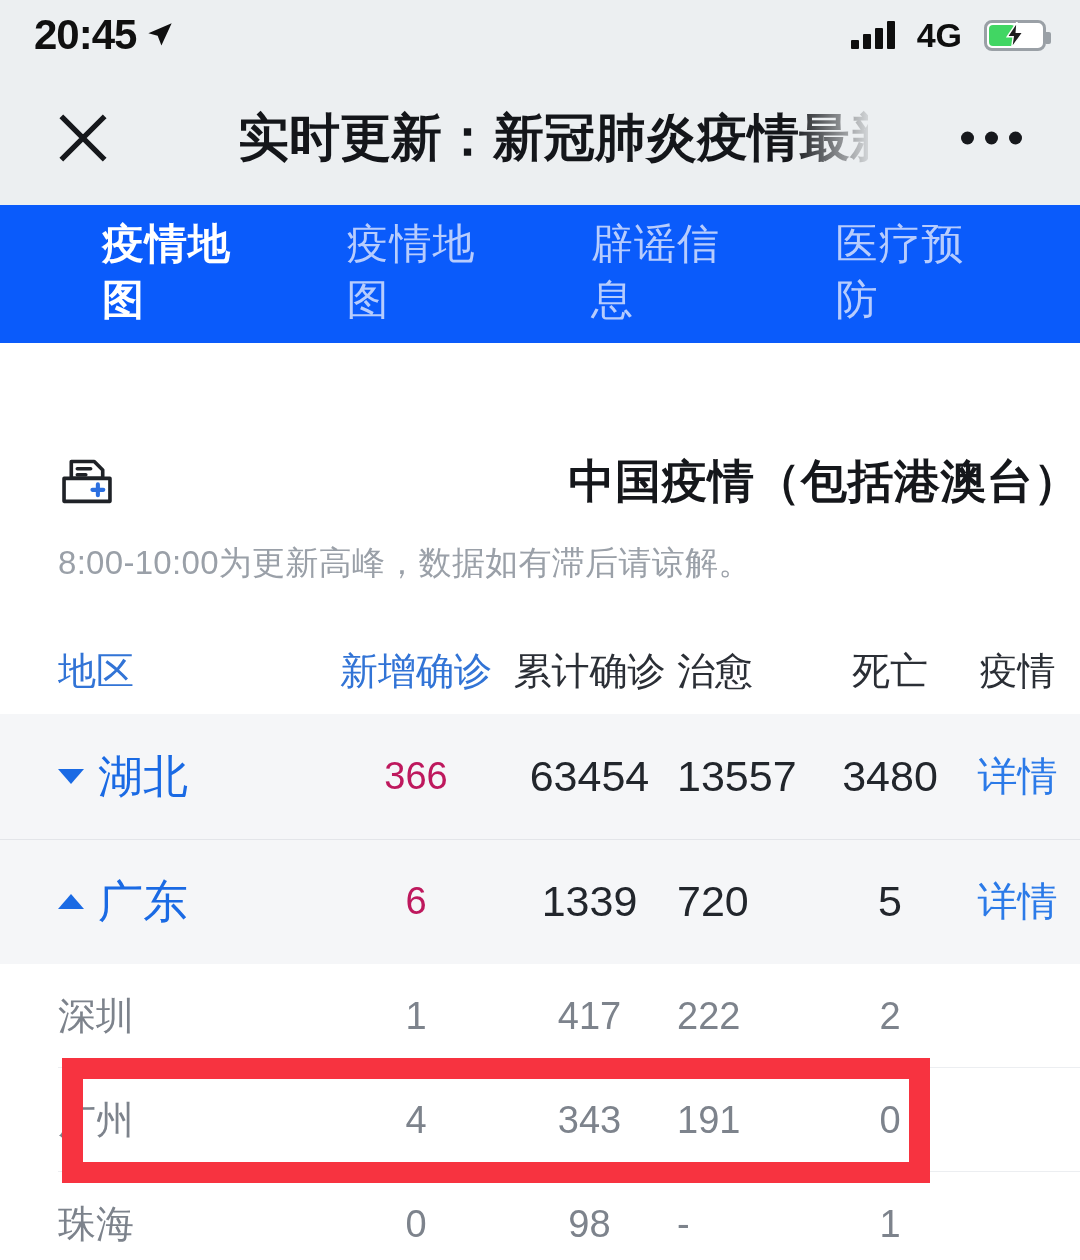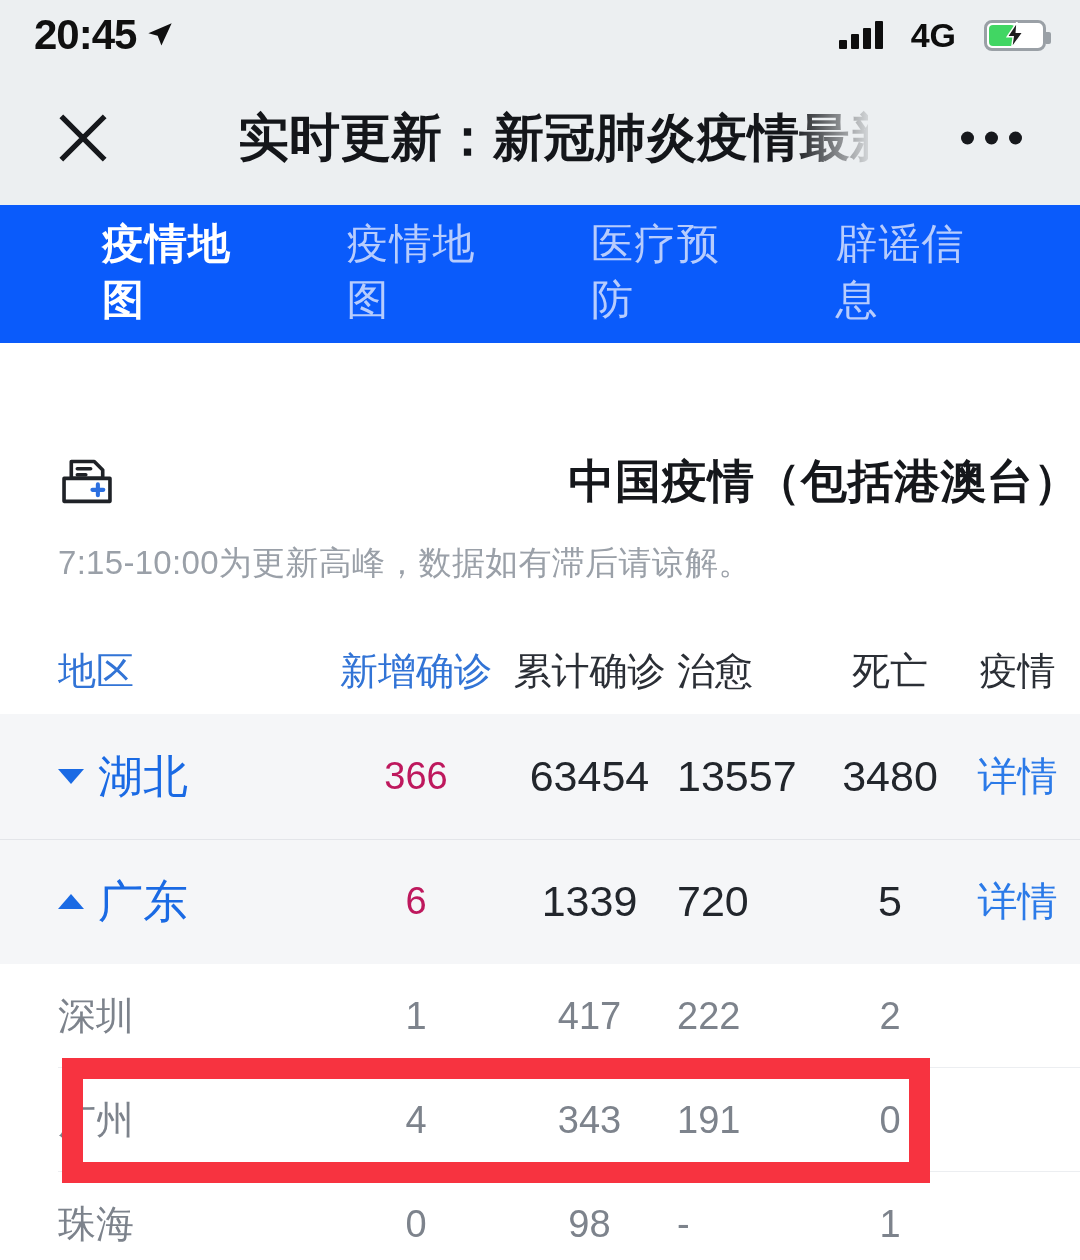--- a/index.html
+++ b/index.html
@@ -14,21 +14,21 @@
   
   .statusbar {
     position: absolute; top: 0; left: 0; width: 1080px; height: 70px;
     background: #eceff1;
     display: flex; align-items: center; justify-content: space-between;
     padding: 0 34px;
   }
   .status-left { display: flex; align-items: center; gap: 10px; }
   .clock { font-size: 42px; font-weight: bold; color: #101010; letter-spacing: -1px; line-height: 1; }
   .loc-arrow { width: 28px; height: 28px; display: block; }
-  .status-right { display: flex; align-items: center; gap: 28px; text-align: center; }
+  .status-right { display: flex; align-items: center; gap: 22px; text-align: center; }
   .signal { display: flex; align-items: flex-end; gap: 4px; height: 28px; }
   .signal i { display: block; width: 8px; background: #0e0e0e; border-radius: 1px; }
   .signal i:nth-child(1) { height: 9px; }
   .signal i:nth-child(2) { height: 15px; }
   .signal i:nth-child(3) { height: 21px; }
   .signal i:nth-child(4) { height: 28px; }
   .net { font-size: 34px; font-weight: bold; color: #0e0e0e; line-height: 1; }
   .battery { position: relative; width: 62px; height: 31px; border: 3px solid #9aa0a6;
              border-radius: 8px; background: #ffffff; }
   .battery::after { content: ""; position: absolute; right: -8px; top: 9px; width: 5px; height: 12px;
@@ -157,37 +157,37 @@
     </div>
   </div>
 
   <div class="tabbar">
     <div class="tabs">
       <div class="tab active">
         <span>疫情地图</span>
         <span class="tab-underline"></span>
       </div>
       <div class="tab">疫情地图</div>
+      <div class="tab">辟谣信息</div>
       <div class="tab">医疗预防</div>
-      <div class="tab">辟谣信息</div>
     </div>
   </div>
 
   <div class="content">
 
     <div class="section-head">
       <svg class="rec-icon" viewBox="0 0 48 48">
         <path d="M11 7 H30 L37 14 V21 H11 Z" fill="#ffffff" stroke="#1f2227" stroke-width="3" stroke-linejoin="round"></path>
         <path d="M16 13 H27 M16 18 H23" stroke="#1f2227" stroke-width="3" stroke-linecap="round"></path>
         <path d="M5 21 H43 V40 H5 Z" fill="#ffffff" stroke="#1f2227" stroke-width="3" stroke-linejoin="round"></path>
         <path d="M33 26 v9 M28.5 30.5 h9" stroke="#2b6fe0" stroke-width="3.4" stroke-linecap="round"></path>
       </svg>
       <div class="section-title">中国疫情（包括港澳台）</div>
     </div>
-    <div class="section-sub">7:15-10:00为更新高峰，数据如有滞后请谅解。</div>
+    <div class="section-sub">8:00-10:00为更新高峰，数据如有滞后请谅解。</div>
 
     <div class="table">
 
       <div class="row head-row">
         <div class="c-region h-cell h-blue">地区</div>
         <div class="c-new h-cell h-blue">新增确诊</div>
         <div class="c-total h-cell">累计确诊</div>
         <div class="c-cured h-cell">治愈</div>
         <div class="c-dead h-cell">死亡</div>
         <div class="c-detail h-cell">疫情</div>

